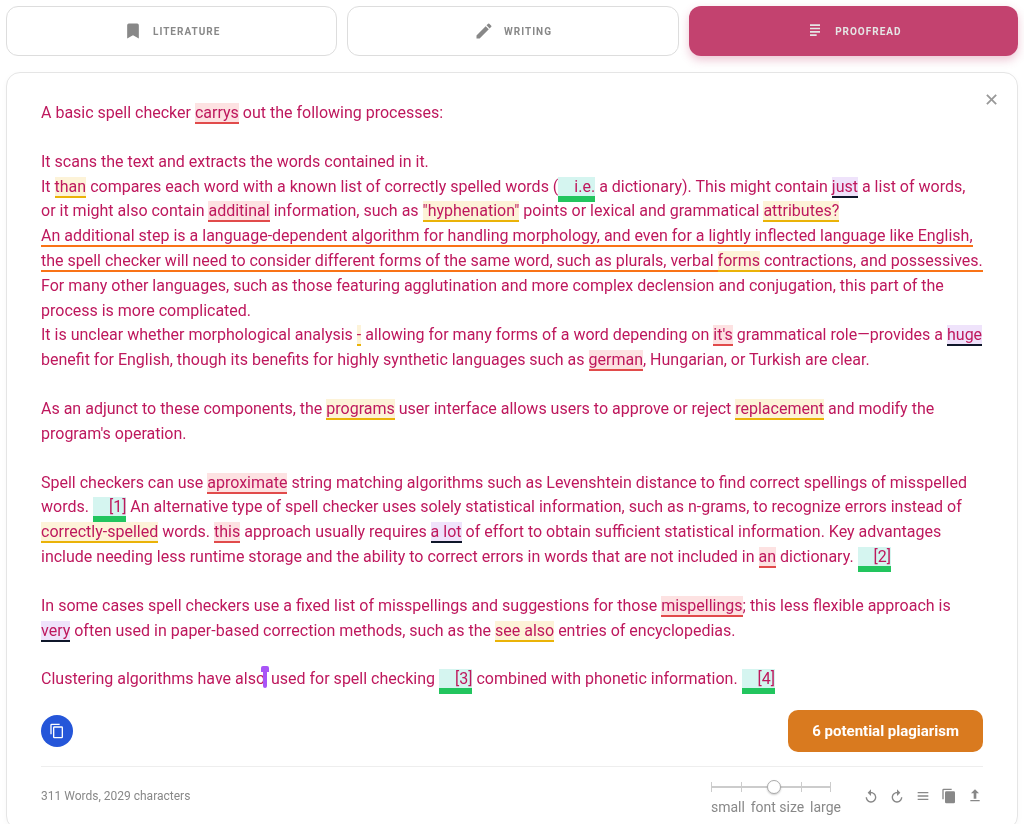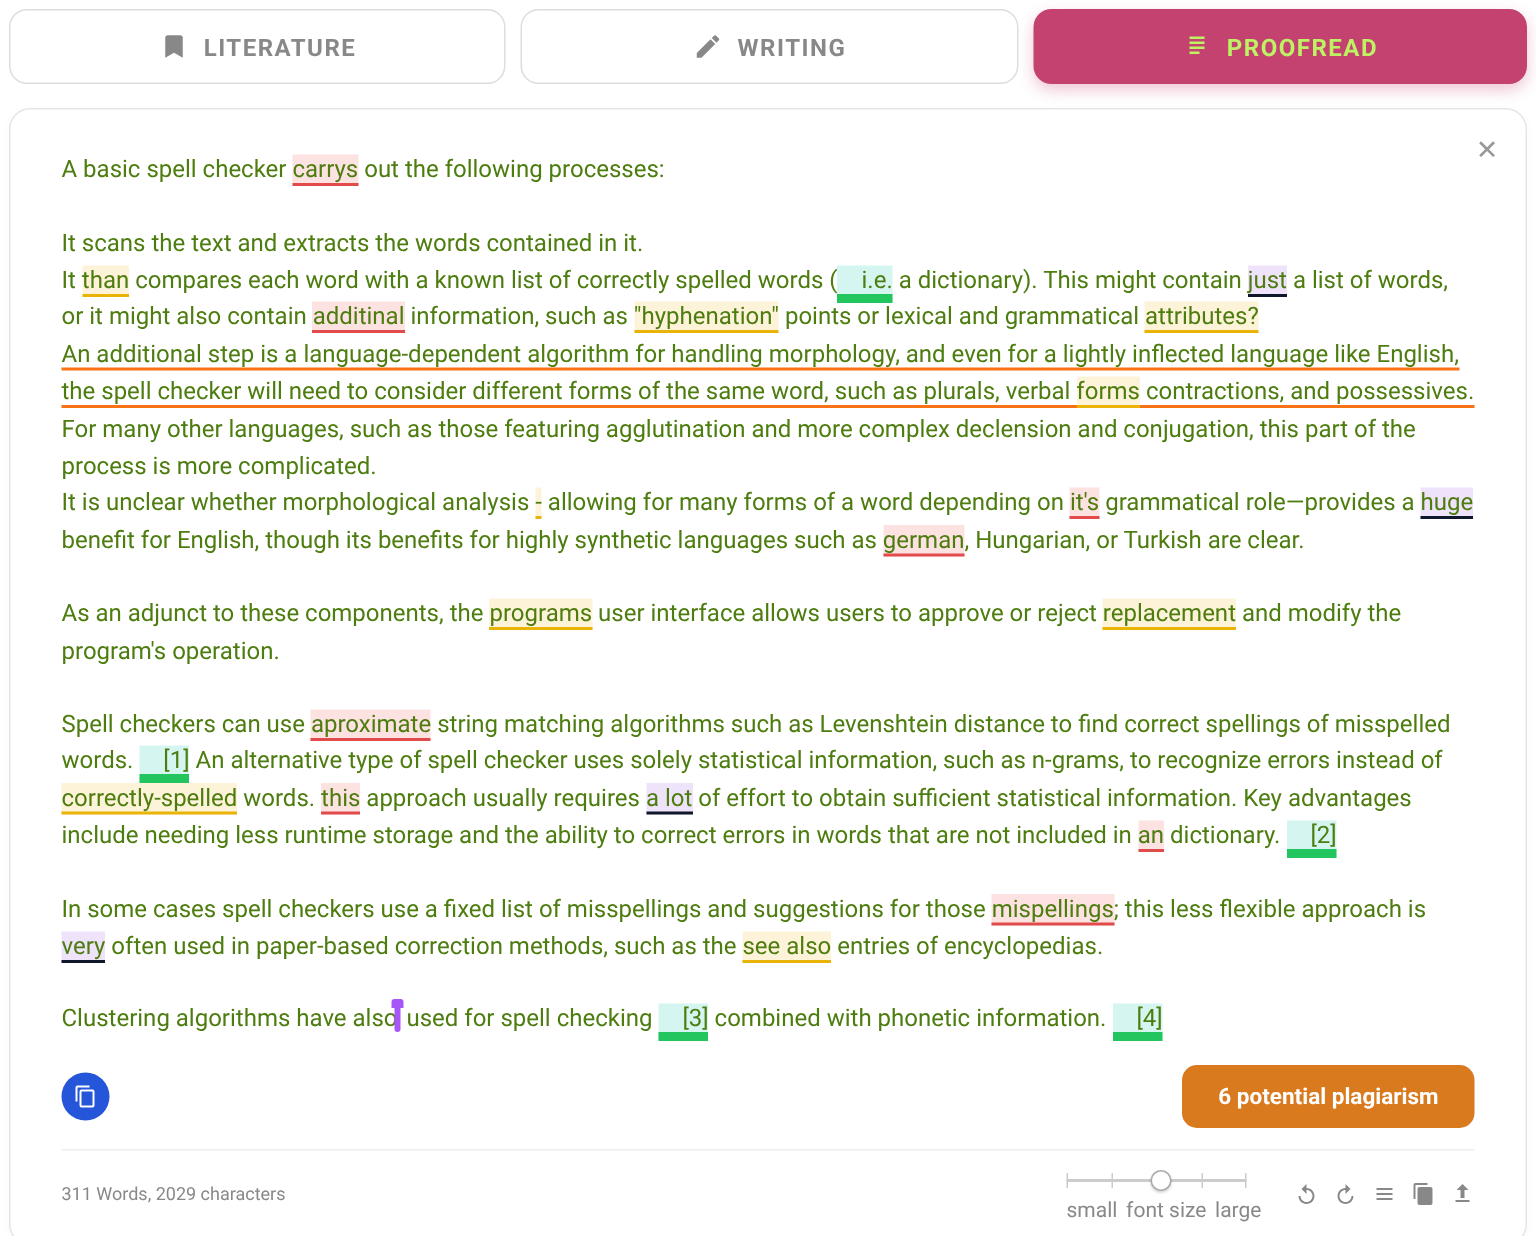--- a/index.html
+++ b/index.html
@@ -1,27 +1,27 @@
 <!DOCTYPE html>
 <html><head>
 <meta charset="utf-8">
 <style>
 * { box-sizing: border-box; margin: 0; padding: 0; }
 body { font-family: -apple-system, BlinkMacSystemFont, 'Segoe UI', Roboto, sans-serif; background: #fff; width: 1024px; height: 824px; overflow: hidden; }
 
 .tabs { display: flex; gap: 10px; padding: 6px 6px 0 6px; }
-.tab { flex: 1; display: flex; align-items: center; justify-content: center; gap: 10px; padding: 14px 0; border-radius: 12px 12px 12px 12px; font-weight: 700; letter-spacing: 1px; font-size: 16px; cursor: pointer; }
+.tab { flex: 1; display: flex; align-items: center; justify-content: center; gap: 10px; padding: 14px 0; border-radius: 12px 12px 12px 12px; font-weight: 700; letter-spacing: 1px; font-size: 10px; cursor: pointer; }
 .tab-inactive { background: #fff; border: 1px solid #ddd; color: #888; }
-.tab-active { background: #c3426f; color: #bef264; box-shadow: 0 4px 10px rgba(195,66,111,.3); }
+.tab-active { background: #c3426f; color: #e5e5e5; box-shadow: 0 4px 10px rgba(195,66,111,.3); }
 .tab svg { width: 20px; height: 20px; fill: currentColor; }
 
 .panel { margin: 16px 6px 0 6px; border: 1px solid #e5e5e5; border-radius: 14px; padding: 28px 34px 14px 34px; position: relative; background: #fff; box-shadow: 0 2px 6px rgba(0,0,0,.03); }
 .close-x { position: absolute; top: 16px; right: 18px; font-size: 18px; color: #999; cursor: pointer; }
 
-.doc { font-size: 16px; line-height: 1.55; color: #4d7c0f; }
+.doc { font-size: 16px; line-height: 1.55; color: #be185d; }
 .doc p { margin-bottom: 24px; }
 .doc p.tight { margin-bottom: 0; }
 .u-teal { border-bottom: 2px solid #f97316; }
 .hl-red { background: #fde2e2; border-bottom: 2px solid #e14b4b; }
 .hl-orange { background: #fdf3d8; border-bottom: 2px solid #eab308; }
 .hl-teal { background: #d5f5f0; border-bottom: 6px solid #22c55e; padding-left: 16px; }
 .hl-purple { background: #efe3fb; border-bottom: 2px solid #0f172a; }
 .caret { display:inline-block; width:2px; height:18px; background:#a855f7; border:2px solid #a855f7; border-radius:2px; vertical-align:text-bottom; margin-left:-2px; position:relative; }
 .caret::before { content:''; position:absolute; top:-6px; left:-4px; width:8px; height:6px; background:#a855f7; border-radius:2px 2px 0 0; }
 

